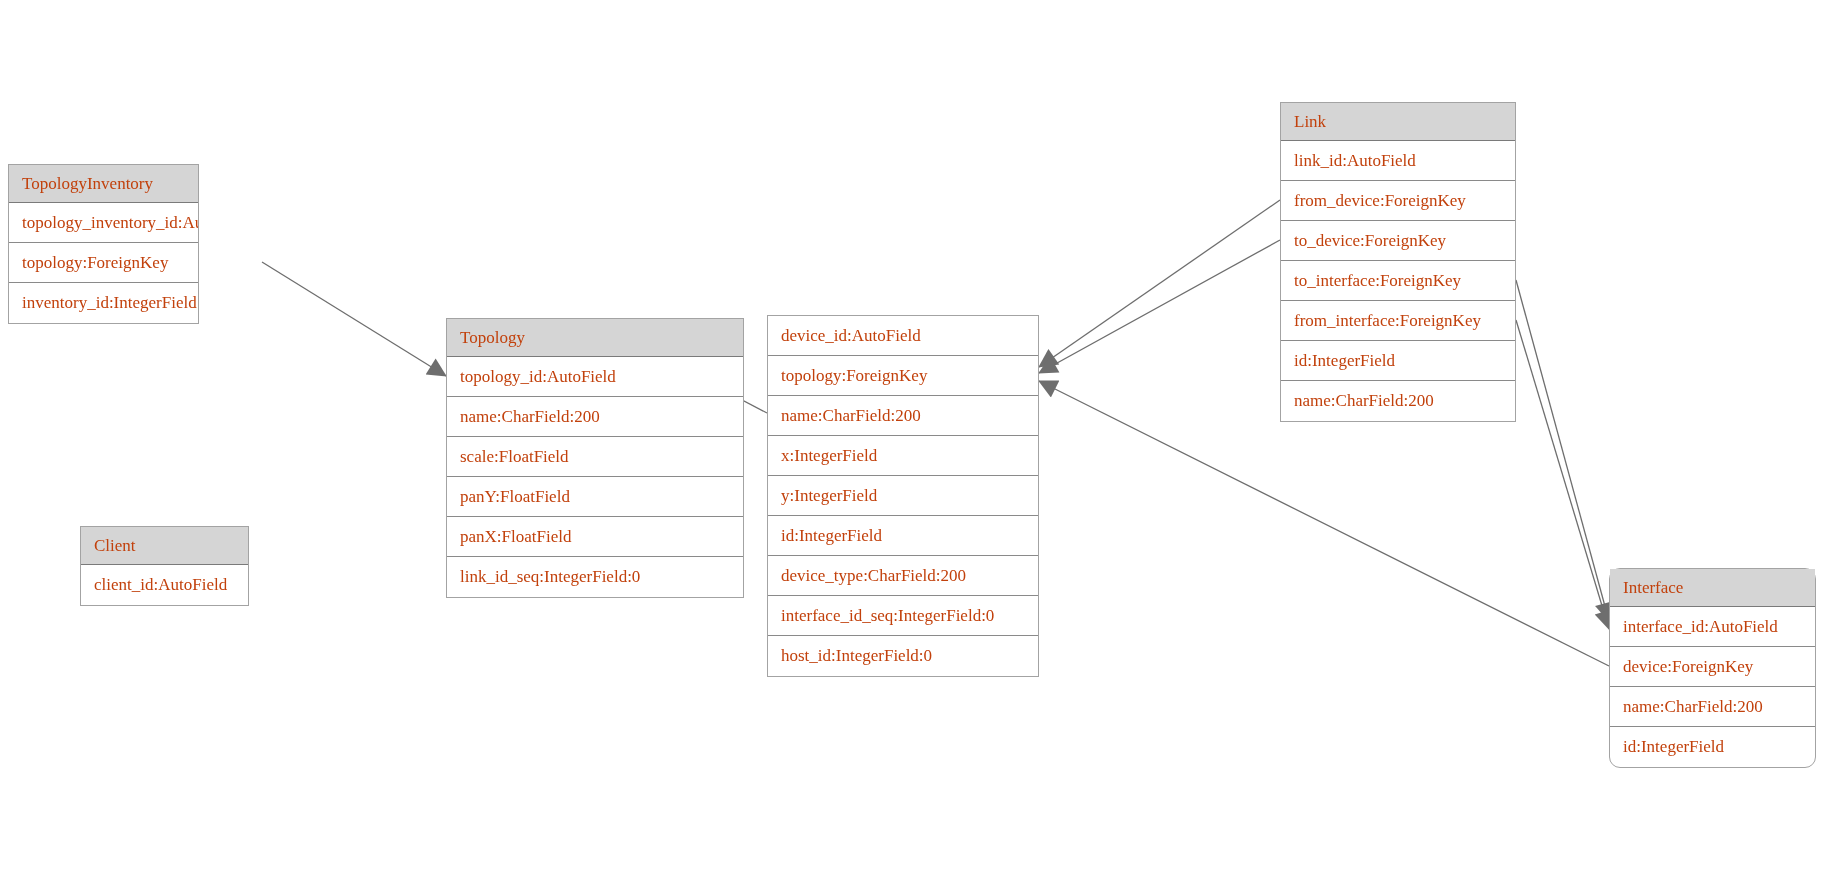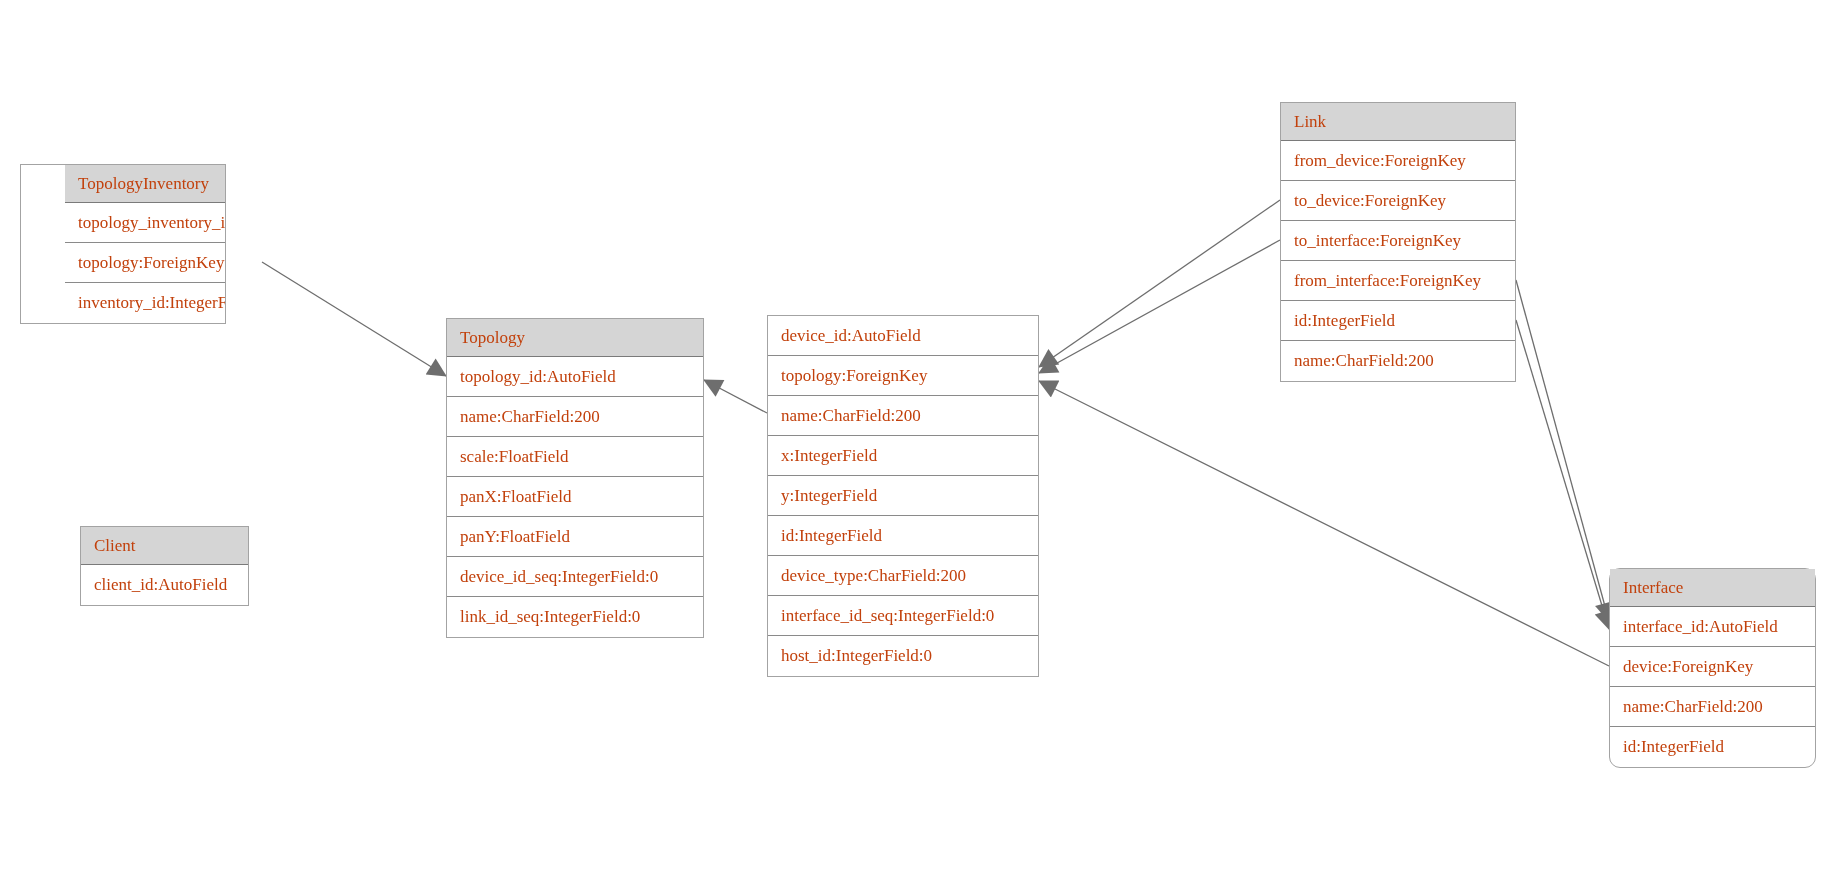--- a/index.html
+++ b/index.html
@@ -69,53 +69,53 @@
         <line x1="262" y1="262" x2="446" y2="376" stroke="#6e6e6e" stroke-width="1.3" marker-end="url(#arrowhead)"></line>
         <line x1="767" y1="413" x2="704" y2="380" stroke="#6e6e6e" stroke-width="1.3" marker-end="url(#arrowhead)"></line>
         <line x1="1280" y1="200" x2="1039" y2="367" stroke="#6e6e6e" stroke-width="1.3" marker-end="url(#arrowhead)"></line>
         <line x1="1280" y1="240" x2="1039" y2="373" stroke="#6e6e6e" stroke-width="1.3" marker-end="url(#arrowhead)"></line>
         <line x1="1609" y1="666" x2="1039" y2="381" stroke="#6e6e6e" stroke-width="1.3" marker-end="url(#arrowhead)"></line>
         <line x1="1516" y1="280" x2="1609" y2="621" stroke="#6e6e6e" stroke-width="1.3" marker-end="url(#arrowhead)"></line>
         <line x1="1516" y1="320" x2="1609" y2="629" stroke="#6e6e6e" stroke-width="1.3" marker-end="url(#arrowhead)"></line>
       </g>
   </svg>
   <div id="entities">
-      <div class="entity" style="left: 20px; top: 164px; width: 206px; padding-left: 44px;">
+      <div class="entity" style="left: 8px; top: 164px; width: 191px;">
         <div class="hdr">TopologyInventory</div>
         <div class="fld">topology_inventory_id:AutoField</div>
         <div class="fld">topology:ForeignKey</div>
         <div class="fld">inventory_id:IntegerField</div>
       </div>
-      <div class="entity" style="left: 446px; top: 318px; width: 258px;">
+      <div class="entity" style="left: 446px; top: 318px; width: 298px;">
         <div class="hdr">Topology</div>
         <div class="fld">topology_id:AutoField</div>
         <div class="fld">name:CharField:200</div>
         <div class="fld">scale:FloatField</div>
+        <div class="fld">panY:FloatField</div>
         <div class="fld">panX:FloatField</div>
-        <div class="fld">panY:FloatField</div>
-        <div class="fld">device_id_seq:IntegerField:0</div>
         <div class="fld">link_id_seq:IntegerField:0</div>
       </div>
       <div class="entity" style="left: 80px; top: 526px; width: 169px;">
         <div class="hdr">Client</div>
         <div class="fld">client_id:AutoField</div>
       </div>
       <div class="entity" style="left: 767px; top: 315px; width: 272px;">
         <div class="fld">device_id:AutoField</div>
         <div class="fld">topology:ForeignKey</div>
         <div class="fld">name:CharField:200</div>
         <div class="fld">x:IntegerField</div>
         <div class="fld">y:IntegerField</div>
         <div class="fld">id:IntegerField</div>
         <div class="fld">device_type:CharField:200</div>
         <div class="fld">interface_id_seq:IntegerField:0</div>
         <div class="fld">host_id:IntegerField:0</div>
       </div>
       <div class="entity" style="left: 1280px; top: 102px; width: 236px;">
         <div class="hdr">Link</div>
+        <div class="fld">link_id:AutoField</div>
         <div class="fld">from_device:ForeignKey</div>
         <div class="fld">to_device:ForeignKey</div>
         <div class="fld">to_interface:ForeignKey</div>
         <div class="fld">from_interface:ForeignKey</div>
         <div class="fld">id:IntegerField</div>
         <div class="fld">name:CharField:200</div>
       </div>
       <div class="entity" style="left: 1609px; top: 568px; width: 207px; border-radius: 11px;">
         <div class="hdr">Interface</div>
         <div class="fld">interface_id:AutoField</div>

